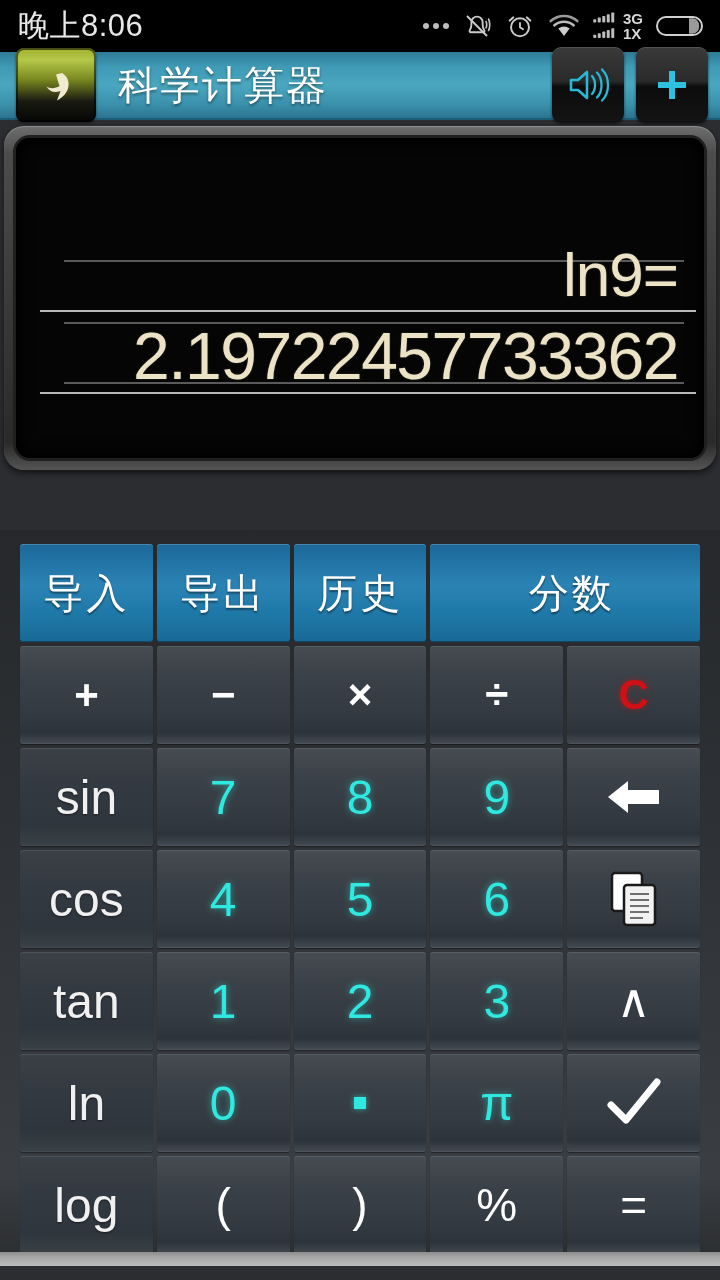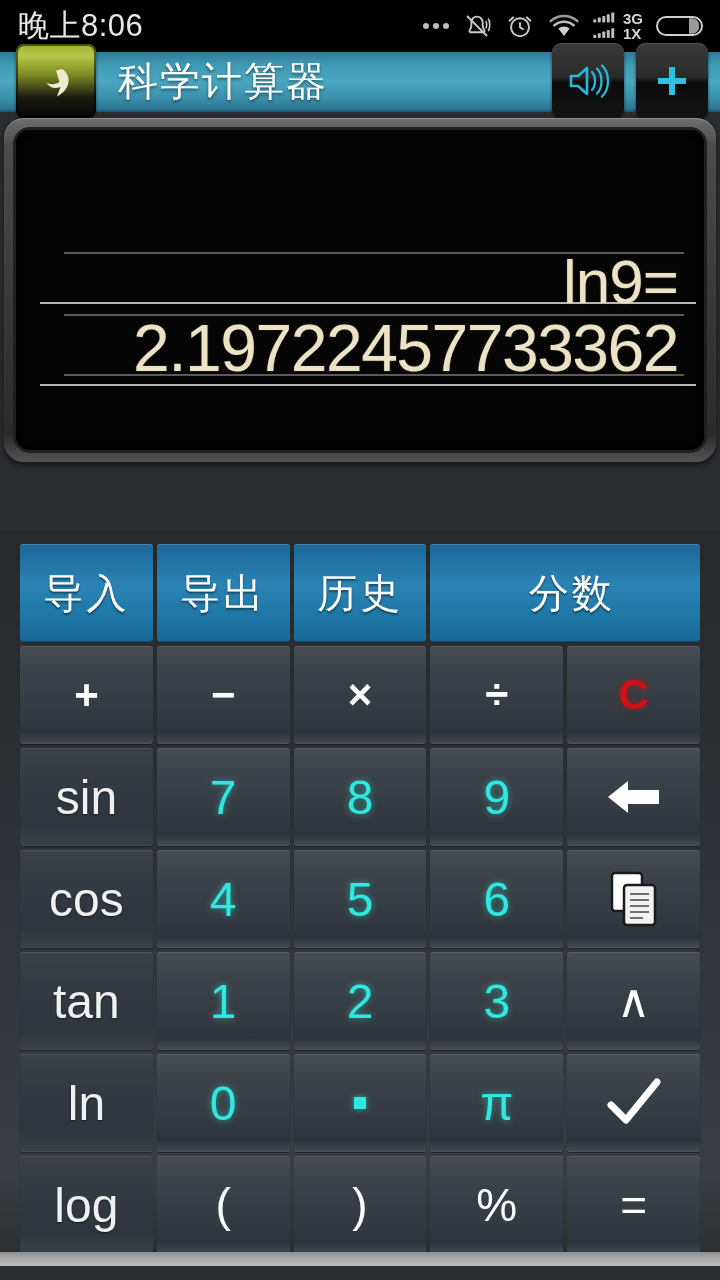--- a/index.html
+++ b/index.html
@@ -30,21 +30,21 @@
   .si { display: block; }
   .sig-wrap { display: flex; align-items: center; gap: 2px; }
   .sig-net { display: flex; flex-direction: column; line-height: 1.02;
              color: #d8d8d8; font-size: 15px; font-weight: bold; }
   .dots3 { display:flex; gap:4px; align-items:center; }
   .dots3 i { width:6px; height:6px; border-radius:50%; background:#bdbdbd; display:block; }
 
   
   .titlebar {
     position: relative;
-    height: 60px; width: 720px;
+    height: 68px; width: 720px;
     background: linear-gradient(to bottom, #2e7b96 0%, #3f9ab5 22%, #4aa7bf 50%, #3a90ab 80%, #2b7490 100%);
     display: flex; align-items: center;
     padding: 0 12px 0 16px;
     border-bottom: 2px solid #1d5c75;
   }
   .backbtn {
     width: 80px; height: 74px;
     border-radius: 8px;
     background: linear-gradient(to bottom, #9fae2c 0%, #b6c84a 16%, #7b8a20 42%, #1a1a12 72%, #050505 100%);
     box-shadow: inset 0 0 0 2px rgba(0,0,0,.55), 0 1px 3px rgba(0,0,0,.5);
@@ -236,21 +236,21 @@
 </div>
 
 <div class="display-outer">
   <div class="display-inner">
     <div class="rule dim" style="left:48px;  right:20px; top:122px;"></div>
     <div class="rule bright" style="left:24px;  right:8px;  top:172px;"></div>
     <div class="rule dim" style="left:48px;  right:20px; top:184px;"></div>
     <div class="rule dim" style="left:48px;  right:20px; top:244px;"></div>
     <div class="rule bright" style="left:24px;  right:8px;  top:254px;"></div>
 
-    <div class="disp-line" id="expr" style="top:116px;">ln9=</div>
+    <div class="disp-line" id="expr" style="top:101px;">ln9=</div>
     <div class="disp-line" id="result" style="top:180px;text-align:right;">2.19722457733362</div>
   </div>
 </div>
 
 <div class="keypad-area">
   <div class="grid" id="keypad-grid">
       <div class="key blue">
         <span>导入</span>
       </div>
       <div class="key blue">

